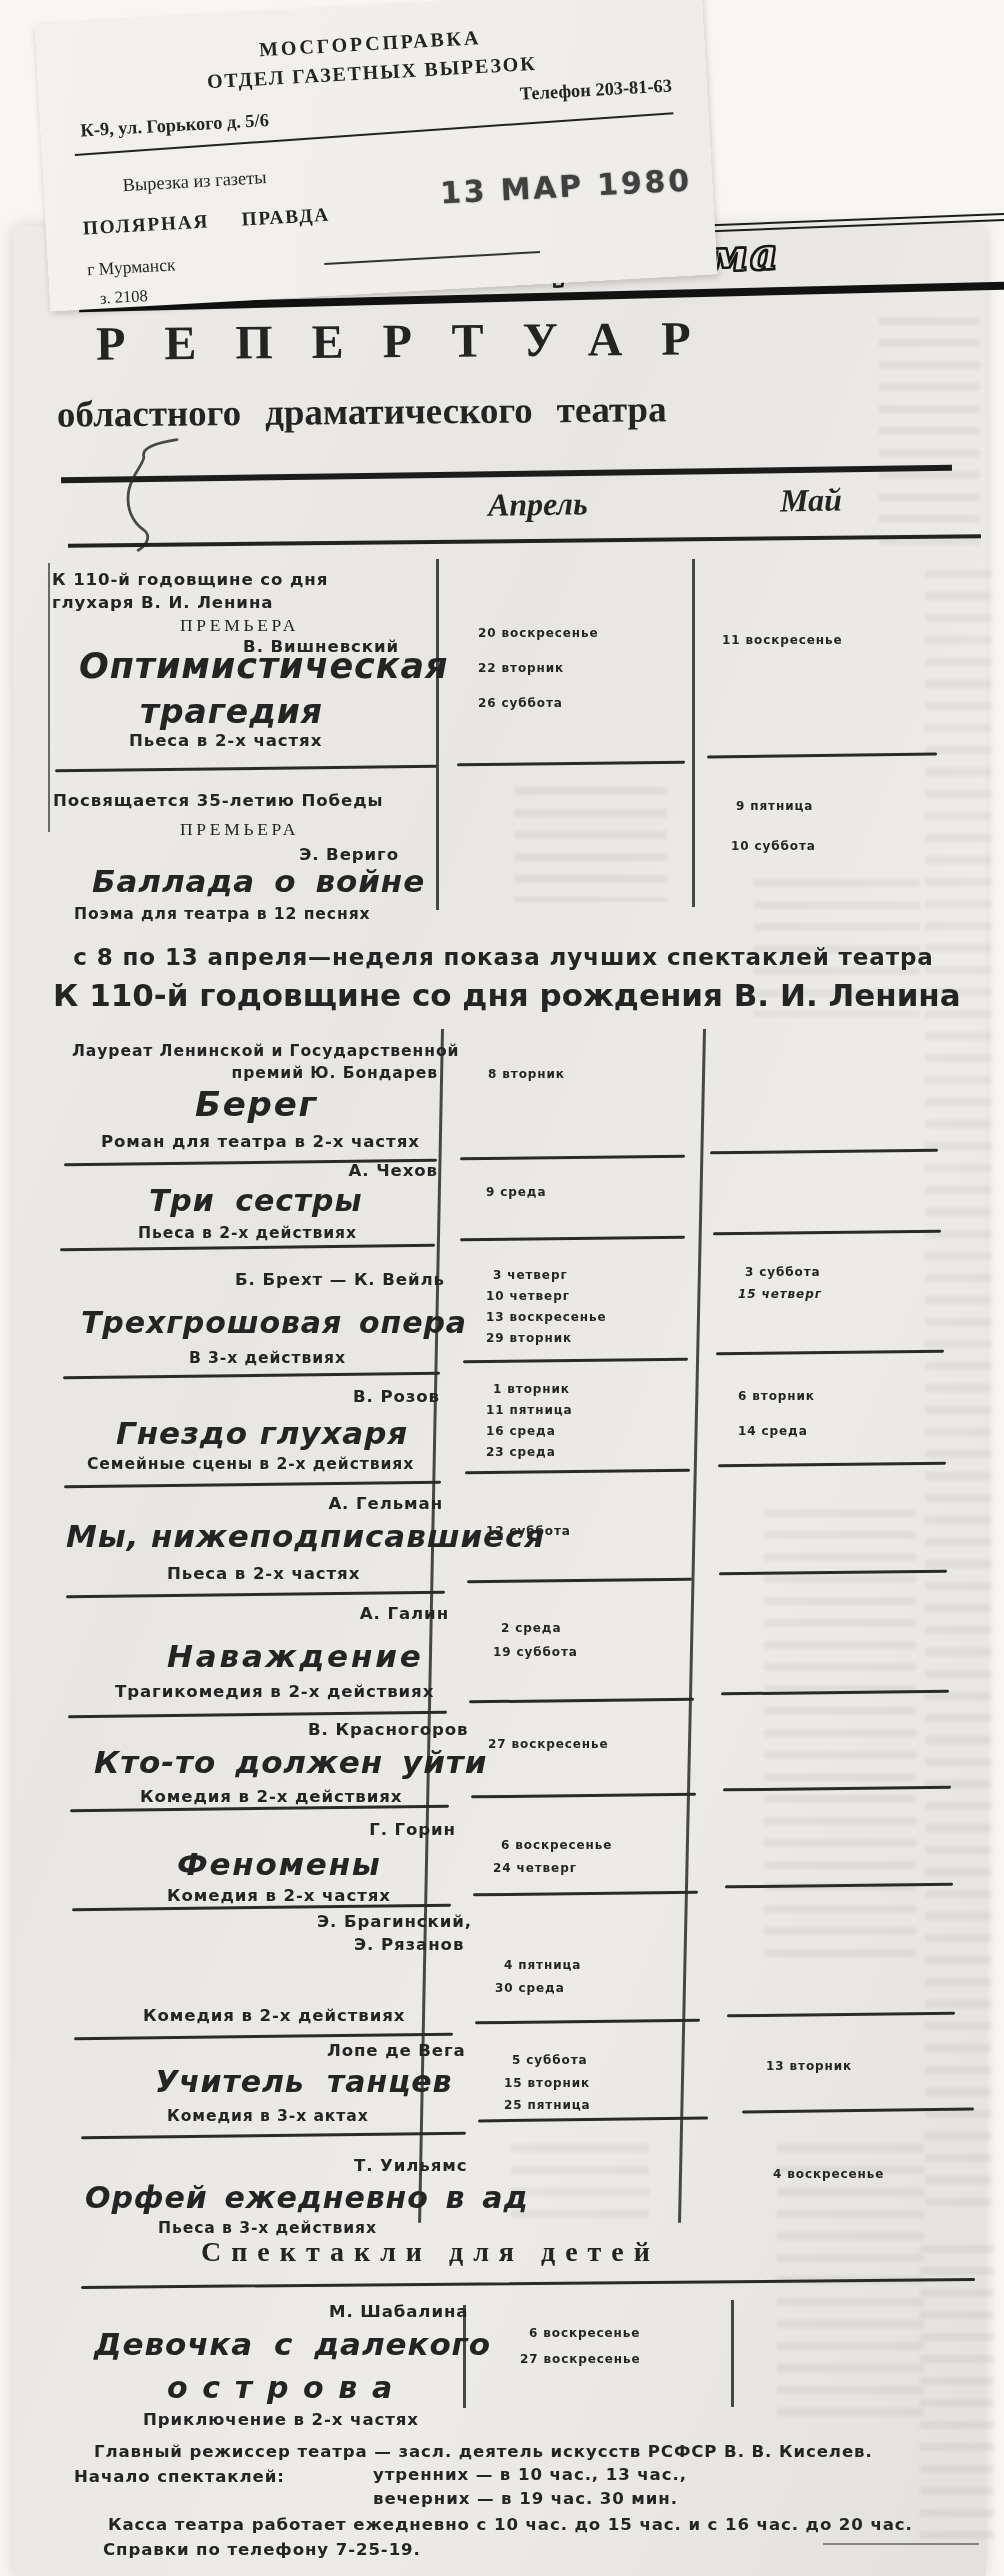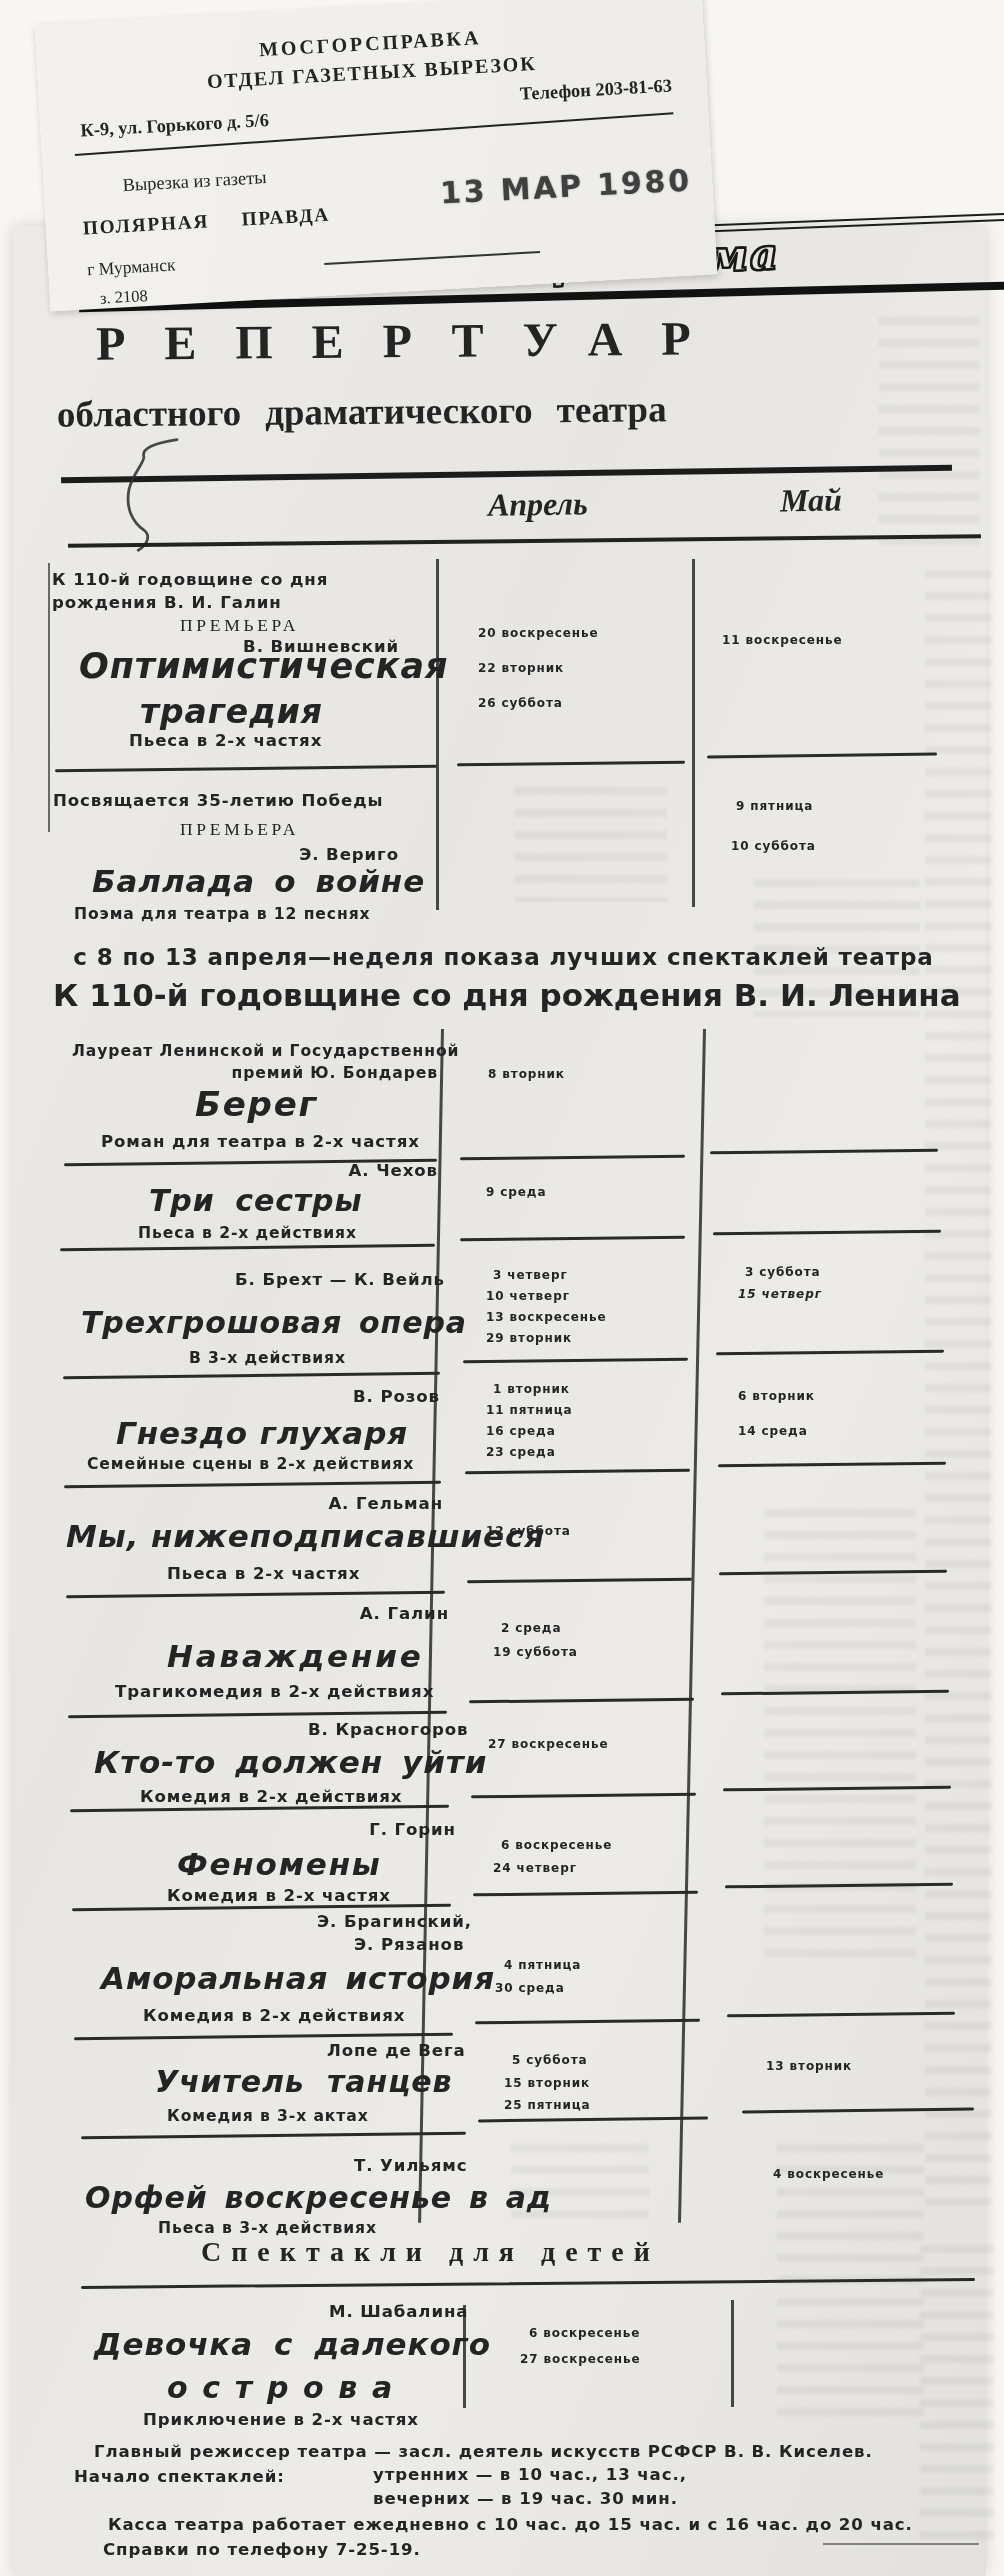--- a/index.html
+++ b/index.html
@@ -84,21 +84,21 @@
   <div class="abs serif" style="left:780px;top:482px;font-size:32px;font-style:italic;font-weight:bold;transform:rotate(-1deg);">Май</div>
   <div class="abs" style="left:68px;top:539px;width:913px;height:3.7px;background:#222;transform:rotate(-.6deg);"></div>
 
   <div class="vr" style="left:436px;top:559px;height:351px;"></div>
   <div class="vr" style="left:692px;top:559px;height:348px;"></div>
   <div class="vr" style="left:441px;top:1029px;height:1194px;transform:rotate(1.1deg);transform-origin:top;"></div>
   <div class="vr" style="left:703px;top:1029px;height:1194px;transform:rotate(1.2deg);transform-origin:top;"></div>
   <div class="vr" style="left:48px;top:563px;height:269px;width:2.3px;opacity:.7;"></div>
 
   <div class="abs note" style="left:52px;top:570px;">К 110-й годовщине со дня</div>
-  <div class="abs note" style="left:52px;top:593px;">рождения В. И. Галин</div>
+  <div class="abs note" style="left:52px;top:593px;">глухаря В. И. Ленина</div>
   <div class="abs prem" style="left:180px;top:615px;">ПРЕМЬЕРА</div>
   <div class="abs author" style="left:235px;top:637px;width:164px;text-align:right;">В. Вишневский</div>
   <div class="abs title" style="left:79px;top:646px;font-size:35px;">Оптимистическая</div>
   <div class="abs title" style="left:140px;top:692px;font-size:33px;">трагедия</div>
   <div class="abs desc" style="left:129px;top:731px;font-size:16.6px;">Пьеса в 2-х частях</div>
   <div class="abs date" style="left:478px;top:626px;">20 воскресенье</div>
   <div class="abs date" style="left:478px;top:661px;">22 вторник</div>
   <div class="abs date" style="left:478px;top:696px;">26 суббота</div>
   <div class="abs date" style="left:722px;top:633px;">11 воскресенье</div>
   <div class="hr" style="left:55px;top:767px;width:382px;"></div>
@@ -188,41 +188,40 @@
   <div class="abs title" style="left:177px;top:1846px;letter-spacing:1.8px;">Феномены</div>
   <div class="abs desc" style="left:167px;top:1886px;font-size:16.6px;">Комедия в 2-х частях</div>
   <div class="abs date" style="left:501px;top:1838px;">6 воскресенье</div>
   <div class="abs date" style="left:493px;top:1861px;">24 четверг</div>
   <div class="hr" style="left:72px;top:1906px;width:379px;"></div>
   <div class="hr" style="left:473px;top:1892px;width:225px;"></div>
   <div class="hr" style="left:725px;top:1884px;width:228px;"></div>
 
   <div class="abs author" style="left:317px;top:1912px;width:140px;text-align:right;">Э. Брагинский,</div>
   <div class="abs author" style="left:354px;top:1935px;width:103px;text-align:right;">Э. Рязанов</div>
-  <div class="abs title" style="left:101px;top:1960px;font-size:31px;word-spacing:5.5px;">Аморальная история</div>
   <div class="abs desc" style="left:143px;top:2006px;font-size:16.6px;">Комедия в 2-х действиях</div>
   <div class="abs date" style="left:504px;top:1958px;">4 пятница</div>
   <div class="abs date" style="left:495px;top:1981px;">30 среда</div>
   <div class="hr" style="left:74px;top:2035px;width:379px;"></div>
   <div class="hr" style="left:475px;top:2020px;width:225px;"></div>
   <div class="hr" style="left:727px;top:2013px;width:228px;"></div>
 
   <div class="abs author" style="left:327px;top:2041px;width:133px;text-align:right;">Лопе де Вега</div>
   <div class="abs title" style="left:155px;top:2064px;font-size:30px;word-spacing:11px;">Учитель танцев</div>
   <div class="abs desc" style="left:167px;top:2107px;">Комедия в 3-х актах</div>
   <div class="abs date" style="left:512px;top:2053px;">5 суббота</div>
   <div class="abs date" style="left:504px;top:2076px;">15 вторник</div>
   <div class="abs date" style="left:504px;top:2098px;">25 пятница</div>
   <div class="abs date" style="left:766px;top:2059px;">13 вторник</div>
   <div class="hr" style="left:81px;top:2134px;width:385px;"></div>
   <div class="hr" style="left:478px;top:2118px;width:230px;"></div>
   <div class="hr" style="left:742px;top:2109px;width:232px;"></div>
 
   <div class="abs author" style="left:354px;top:2156px;width:109px;text-align:right;">Т. Уильямс</div>
-  <div class="abs title" style="left:85px;top:2180px;font-size:30px;word-spacing:5.5px;">Орфей воскресенье в ад</div>
+  <div class="abs title" style="left:85px;top:2180px;font-size:30px;word-spacing:5.5px;">Орфей ежедневно в ад</div>
   <div class="abs desc" style="left:158px;top:2219px;">Пьеса в 3-х действиях</div>
   <div class="abs date" style="left:773px;top:2167px;">4 воскресенье</div>
 
   <div class="abs serif" style="left:201px;top:2236px;font-size:28px;font-weight:bold;letter-spacing:10px;">Спектакли для детей</div>
   <div class="hr" style="left:81px;top:2282px;width:894px;height:3.2px;transform:rotate(-.5deg);"></div>
 
   <div class="vr" style="left:463px;top:2305px;height:103px;"></div>
   <div class="vr" style="left:731px;top:2300px;height:107px;"></div>
 
   <div class="abs author" style="left:329px;top:2302px;width:124px;text-align:right;">М. Шабалина</div>

